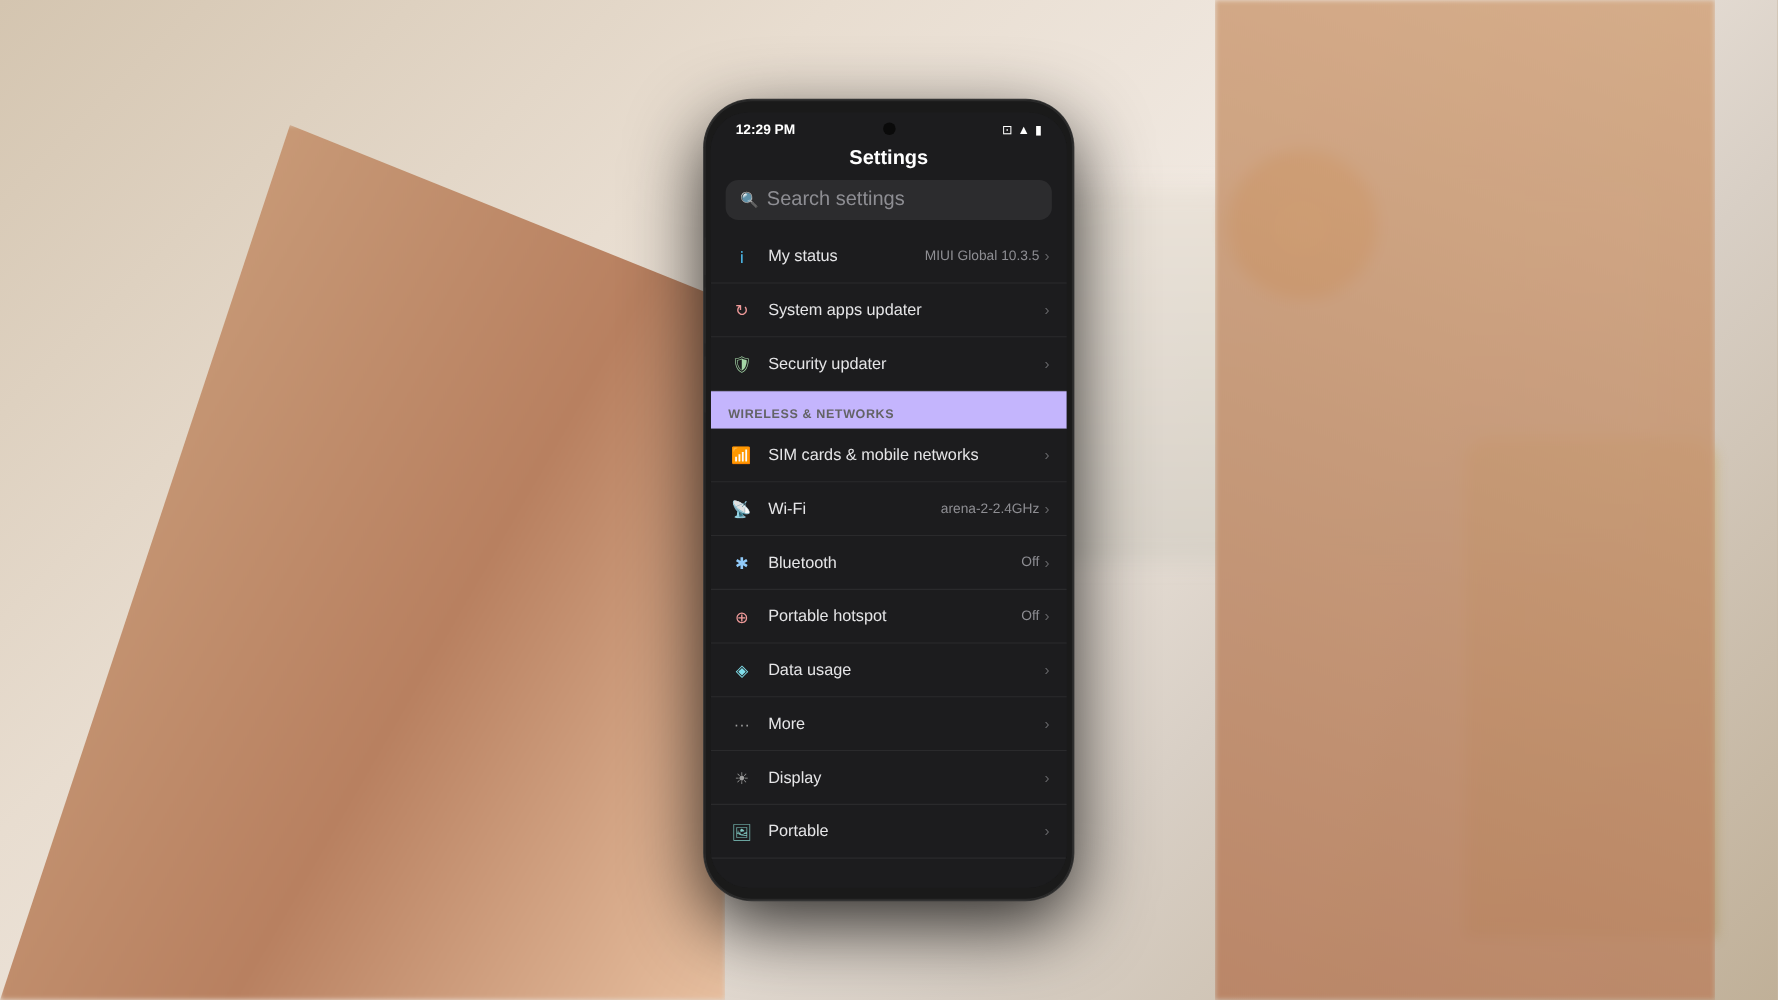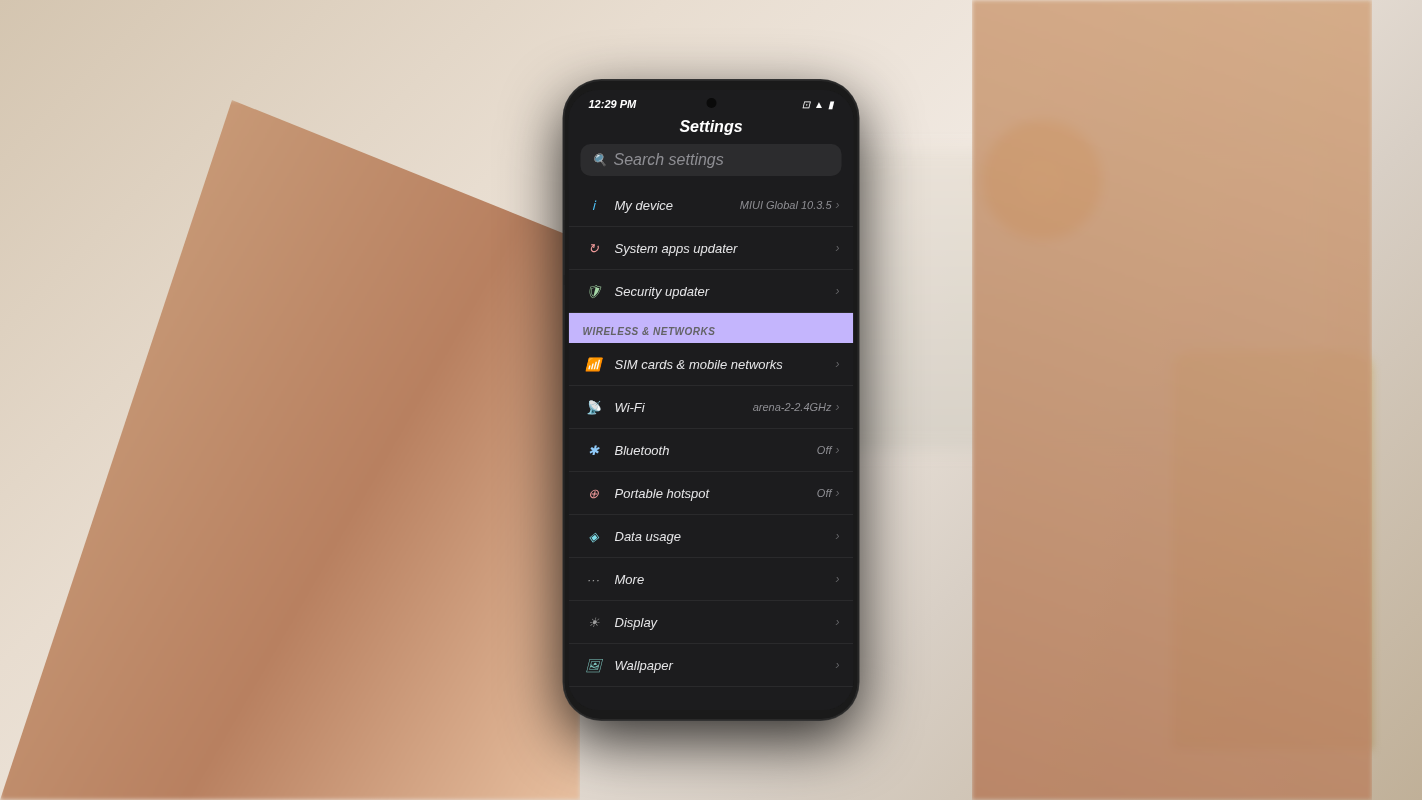--- a/index.html
+++ b/index.html
@@ -112,21 +112,20 @@
     
     .phone-screen {
       position: absolute;
       top: 10px;
       left: 5px;
       right: 5px;
       bottom: 10px;
       background: #1c1c1e;
       border-radius: 30px;
       overflow: hidden;
-      font-style: italic;
     }
 
     
     .status-bar {
       display: flex;
       justify-content: space-between;
       align-items: center;
       padding: 8px 20px 4px;
       background: #1c1c1e;
     }
@@ -366,21 +365,21 @@
         <div class="search-bar">
           <span class="search-icon-shape">🔍</span>
           <span class="search-text">Search settings</span>
         </div>
 
         <div class="settings-list">
 
           <div class="settings-item">
             <div class="item-icon icon-device">ℹ</div>
             <div class="item-content">
-              <span class="item-label">My device</span>
+              <span class="item-label">My status</span>
             </div>
             <div class="item-right">
               <span class="item-value">MIUI Global 10.3.5</span>
               <span class="item-chevron">›</span>
             </div>
           </div>
 
           <div class="settings-item">
             <div class="item-icon icon-update">↻</div>
             <div class="item-content">
@@ -475,21 +474,21 @@
               <span class="item-label">Display</span>
             </div>
             <div class="item-right">
               <span class="item-chevron">›</span>
             </div>
           </div>
 
           <div class="settings-item">
             <div class="item-icon icon-wallpaper">🖼</div>
             <div class="item-content">
-              <span class="item-label">Wallpaper</span>
+              <span class="item-label">Portable</span>
             </div>
             <div class="item-right">
               <span class="item-chevron">›</span>
             </div>
           </div>
 
         </div>
 
         <div class="phone-bottom">
           

